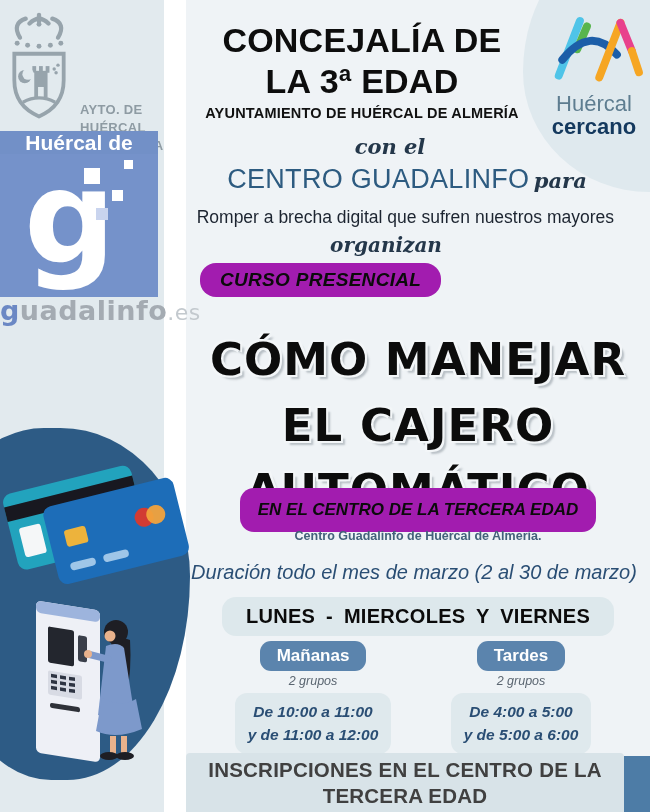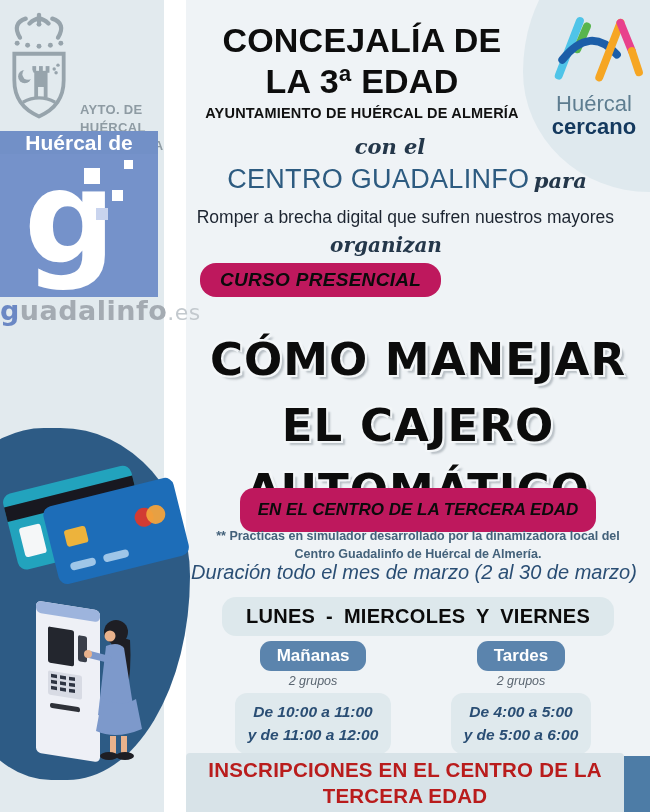--- a/index.html
+++ b/index.html
@@ -19,21 +19,21 @@
     line-height:1.2; letter-spacing:0.2px; }
   .subtitle { left:184px; top:105px; width:356px; font-size:14.5px; font-weight:900; color:#111; letter-spacing:0.2px; }
   .script { font-family:"DejaVu Serif", serif; font-style:italic; font-weight:600; color:#24374a; }
   .conel { left:186px; top:134px; width:352px; font-size:21px;margin-left:28px; }
   .partner-row { left:186px; top:164px; width:442px; }
   .partner-name { font-size:27px; font-weight:400; color:#2d5b80; letter-spacing:0.3px; }
   .partner-para { font-size:21px; }
   .mission { left:186px; top:207px; width:428px; font-size:17.5px; font-weight:500; color:#1c2430;text-align:right; }
   .organizan { left:186px; top:233px; width:400px; font-size:20px; }
   
-  .badge-light { display:inline-block; background:#be185d; border-radius:16px; }
+  .badge-light { display:inline-block; background:#a21caf; border-radius:16px; }
   .curso-wrap { left:200px; top:263px; }
   .curso { padding:6px 20px; font-size:19px; font-style:italic; font-weight:900; color:#0b0b0b; letter-spacing:0.3px; }
   
   .big { left:186px; width:464px; text-align:center; font-size:45px; font-weight:900; color:#0c0c0c;
     font-family:"DejaVu Sans", sans-serif; letter-spacing:1px;
     text-shadow:-2px -2px 0 #f3f6f8, 2px -2px 0 #f3f6f8, -2px 2px 0 #f3f6f8, 2px 2px 0 #f3f6f8, 4px 4px 2px rgba(120,130,140,0.45);margin-top:40px; }
   .big1 { top:293px; } .big2 { top:359px; } .big3 { top:424px; }
   .loc-wrap { left:186px; top:488px; width:464px; }
   .loc { padding:12px 18px; border-radius:14px; font-size:17px; font-style:italic; font-weight:900; color:#0b0b0b; }
   .note { left:186px; top:527px; width:464px; font-size:12.5px; font-weight:700; color:#43617a; line-height:1.45; }
@@ -45,21 +45,21 @@
   .col { top:641px; width:190px; text-align:center; }
   .col-m { left:218px; } .col-t { left:426px; }
   .session-badge { display:inline-block; background:#5b84ad; color:#ffffff; font-size:17px; font-weight:900;
     padding:5px 17px; border-radius:11px; }
   .groups { margin-top:3px; font-size:12.5px; font-style:italic; color:#5a6570; }
   .time-badge { display:inline-block; margin-top:5px; background:#dfe9ed; border-radius:12px; padding:7px 13px;
     font-size:15.5px; font-style:italic; font-weight:900; color:#2a4e74; line-height:1.5; }
   
   .footer-band { left:186px; top:753px; width:438px; height:59px; background:#d8e3e8; border-radius:4px 4px 0 0;
     display:flex; flex-direction:column; justify-content:center; text-align:center;
-    font-size:20.5px; font-weight:900; color:#b91c1c; line-height:1.25; letter-spacing:0.2px; }
+    font-size:20.5px; font-weight:900; color:#404040; line-height:1.25; letter-spacing:0.2px; }
   .footer-bar { left:624px; top:756px; width:26px; height:56px; background:#4d7ca6; }
   
   .ayto { left:80px; top:56px; width:84px; font-size:13px; font-weight:800; color:#8e9ba3; line-height:1.4; letter-spacing:0.3px;margin-top:45px; }
   .g-banner { left:0; top:131px; width:158px; height:23px; background:#7290c7; color:#ffffff;
     font-size:21px; font-weight:700; text-align:center; line-height:23px; }
   .g-square { left:0; top:154px; width:158px; height:143px; background:#7592ca; overflow:hidden; }
   .g-letter { position:absolute; left:24px; top:-26px; font-family:"DejaVu Sans", sans-serif;
     font-size:128px; font-weight:700; color:#ffffff; line-height:1.4; }
   .sq { position:absolute; background:#ffffff; }
   .sq1 { left:84px; top:14px; width:16px; height:16px; }
@@ -232,21 +232,20 @@
   <div class="abs curso-wrap">
     <span class="badge-light curso">CURSO PRESENCIAL</span>
   </div>
   <div class="abs big big1">CÓMO MANEJAR</div>
   <div class="abs big big2">EL CAJERO</div>
   <div class="abs big big3">AUTOMÁTICO</div>
   <div class="abs ctr loc-wrap">
     <span class="badge-light loc">EN EL CENTRO DE LA TERCERA EDAD</span>
   </div>
   <div class="abs ctr note">
-    <div>** Practicas en simulador desarrollado por la dinamizadora local del</div>
     <div>Centro Guadalinfo de Huércal de Almería.</div>
   </div>
   <div class="abs ctr duracion">Duración todo el mes de marzo (2 al 30 de marzo)</div>
 
   <div class="abs ctr days-wrap">
     <span class="days">LUNES - MIERCOLES Y VIERNES</span>
   </div>
 
   <div class="abs col col-m">
     <span class="session-badge">Mañanas</span>

